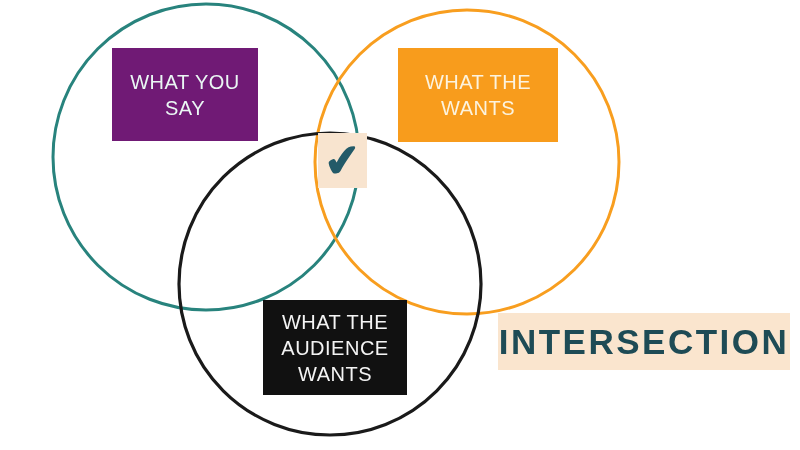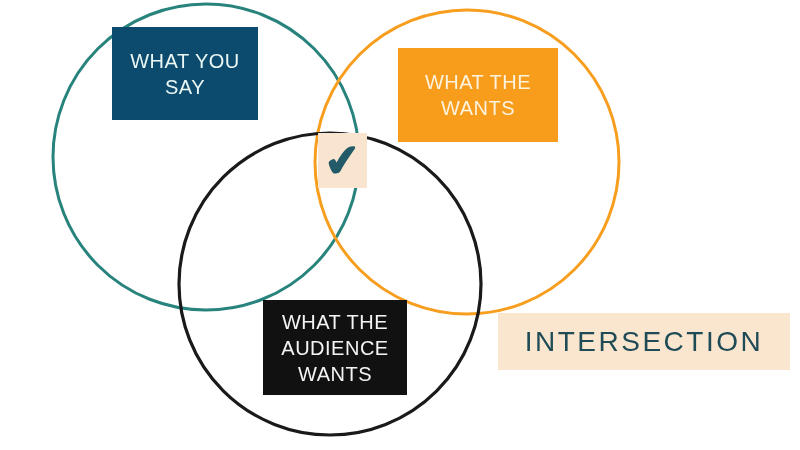--- a/index.html
+++ b/index.html
@@ -28,23 +28,23 @@
     text-align: center;
     text-transform: uppercase;
     font-size: 20px;
     line-height: 26px;
     font-weight: 500;
     letter-spacing: 0.5px;
   }
   .label-box span { display: block; }
 
   .box-you {
-    left: 112px; top: 27px;
+    left: 112px; top: 48px;
     width: 146px; height: 93px;
-    background: #0c4a6e;
+    background: #701a75;
     color: #EAF7F4;
   }
   .box-journalist {
     left: 398px; top: 48px;
     width: 160px; height: 94px;
     background: #F89C1C;
     color: #FCF3DE;
   }
   .box-audience {
     left: 263px; top: 300px;
@@ -72,22 +72,22 @@
 
   .intersection-label {
     position: absolute;
     left: 498px; top: 313px;
     width: 292px; height: 57px;
     background: #FAE5CE;
     color: #1E4B55;
     display: flex;
     align-items: center;
     justify-content: center;
-    font-size: 28px;
-    font-weight: 400;
+    font-size: 35px;
+    font-weight: 700;
     letter-spacing: 2.5px;
     text-transform: uppercase;
   }
 </style>
 </head>
 <body>
 
 <div class="canvas">
 
   <svg class="venn-svg" viewBox="0 0 800 450" xmlns="http://www.w3.org/2000/svg">

